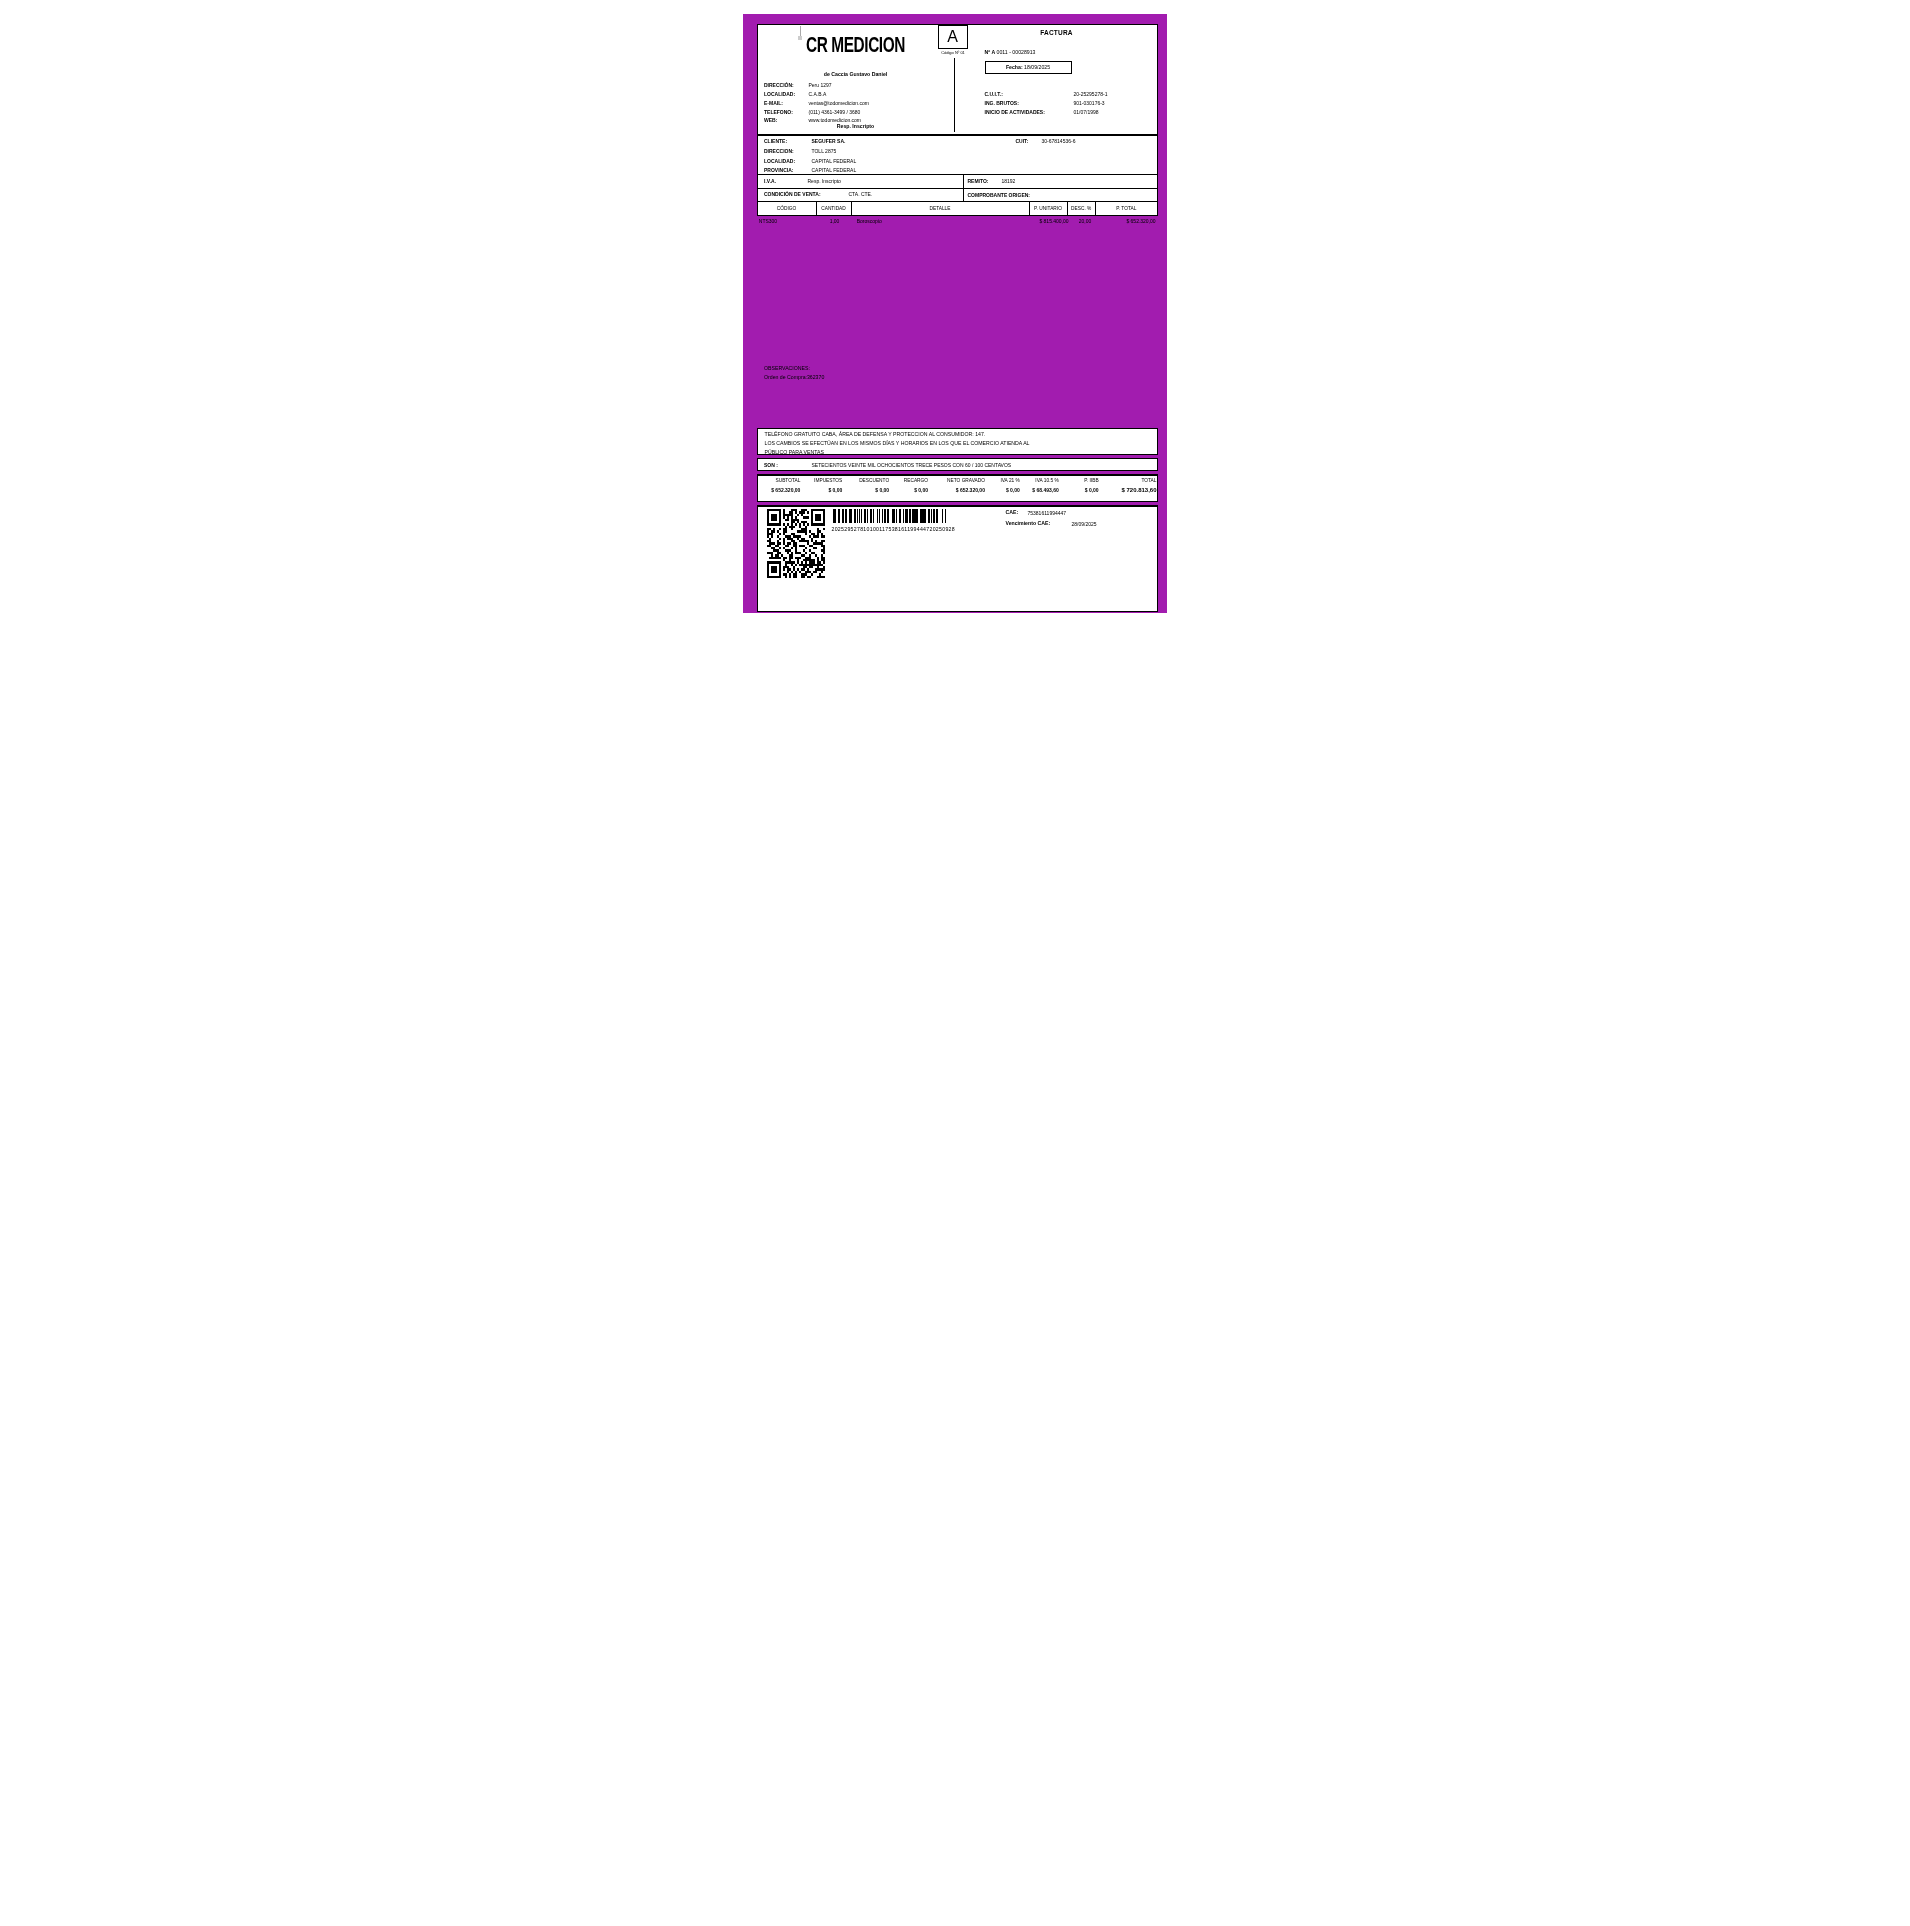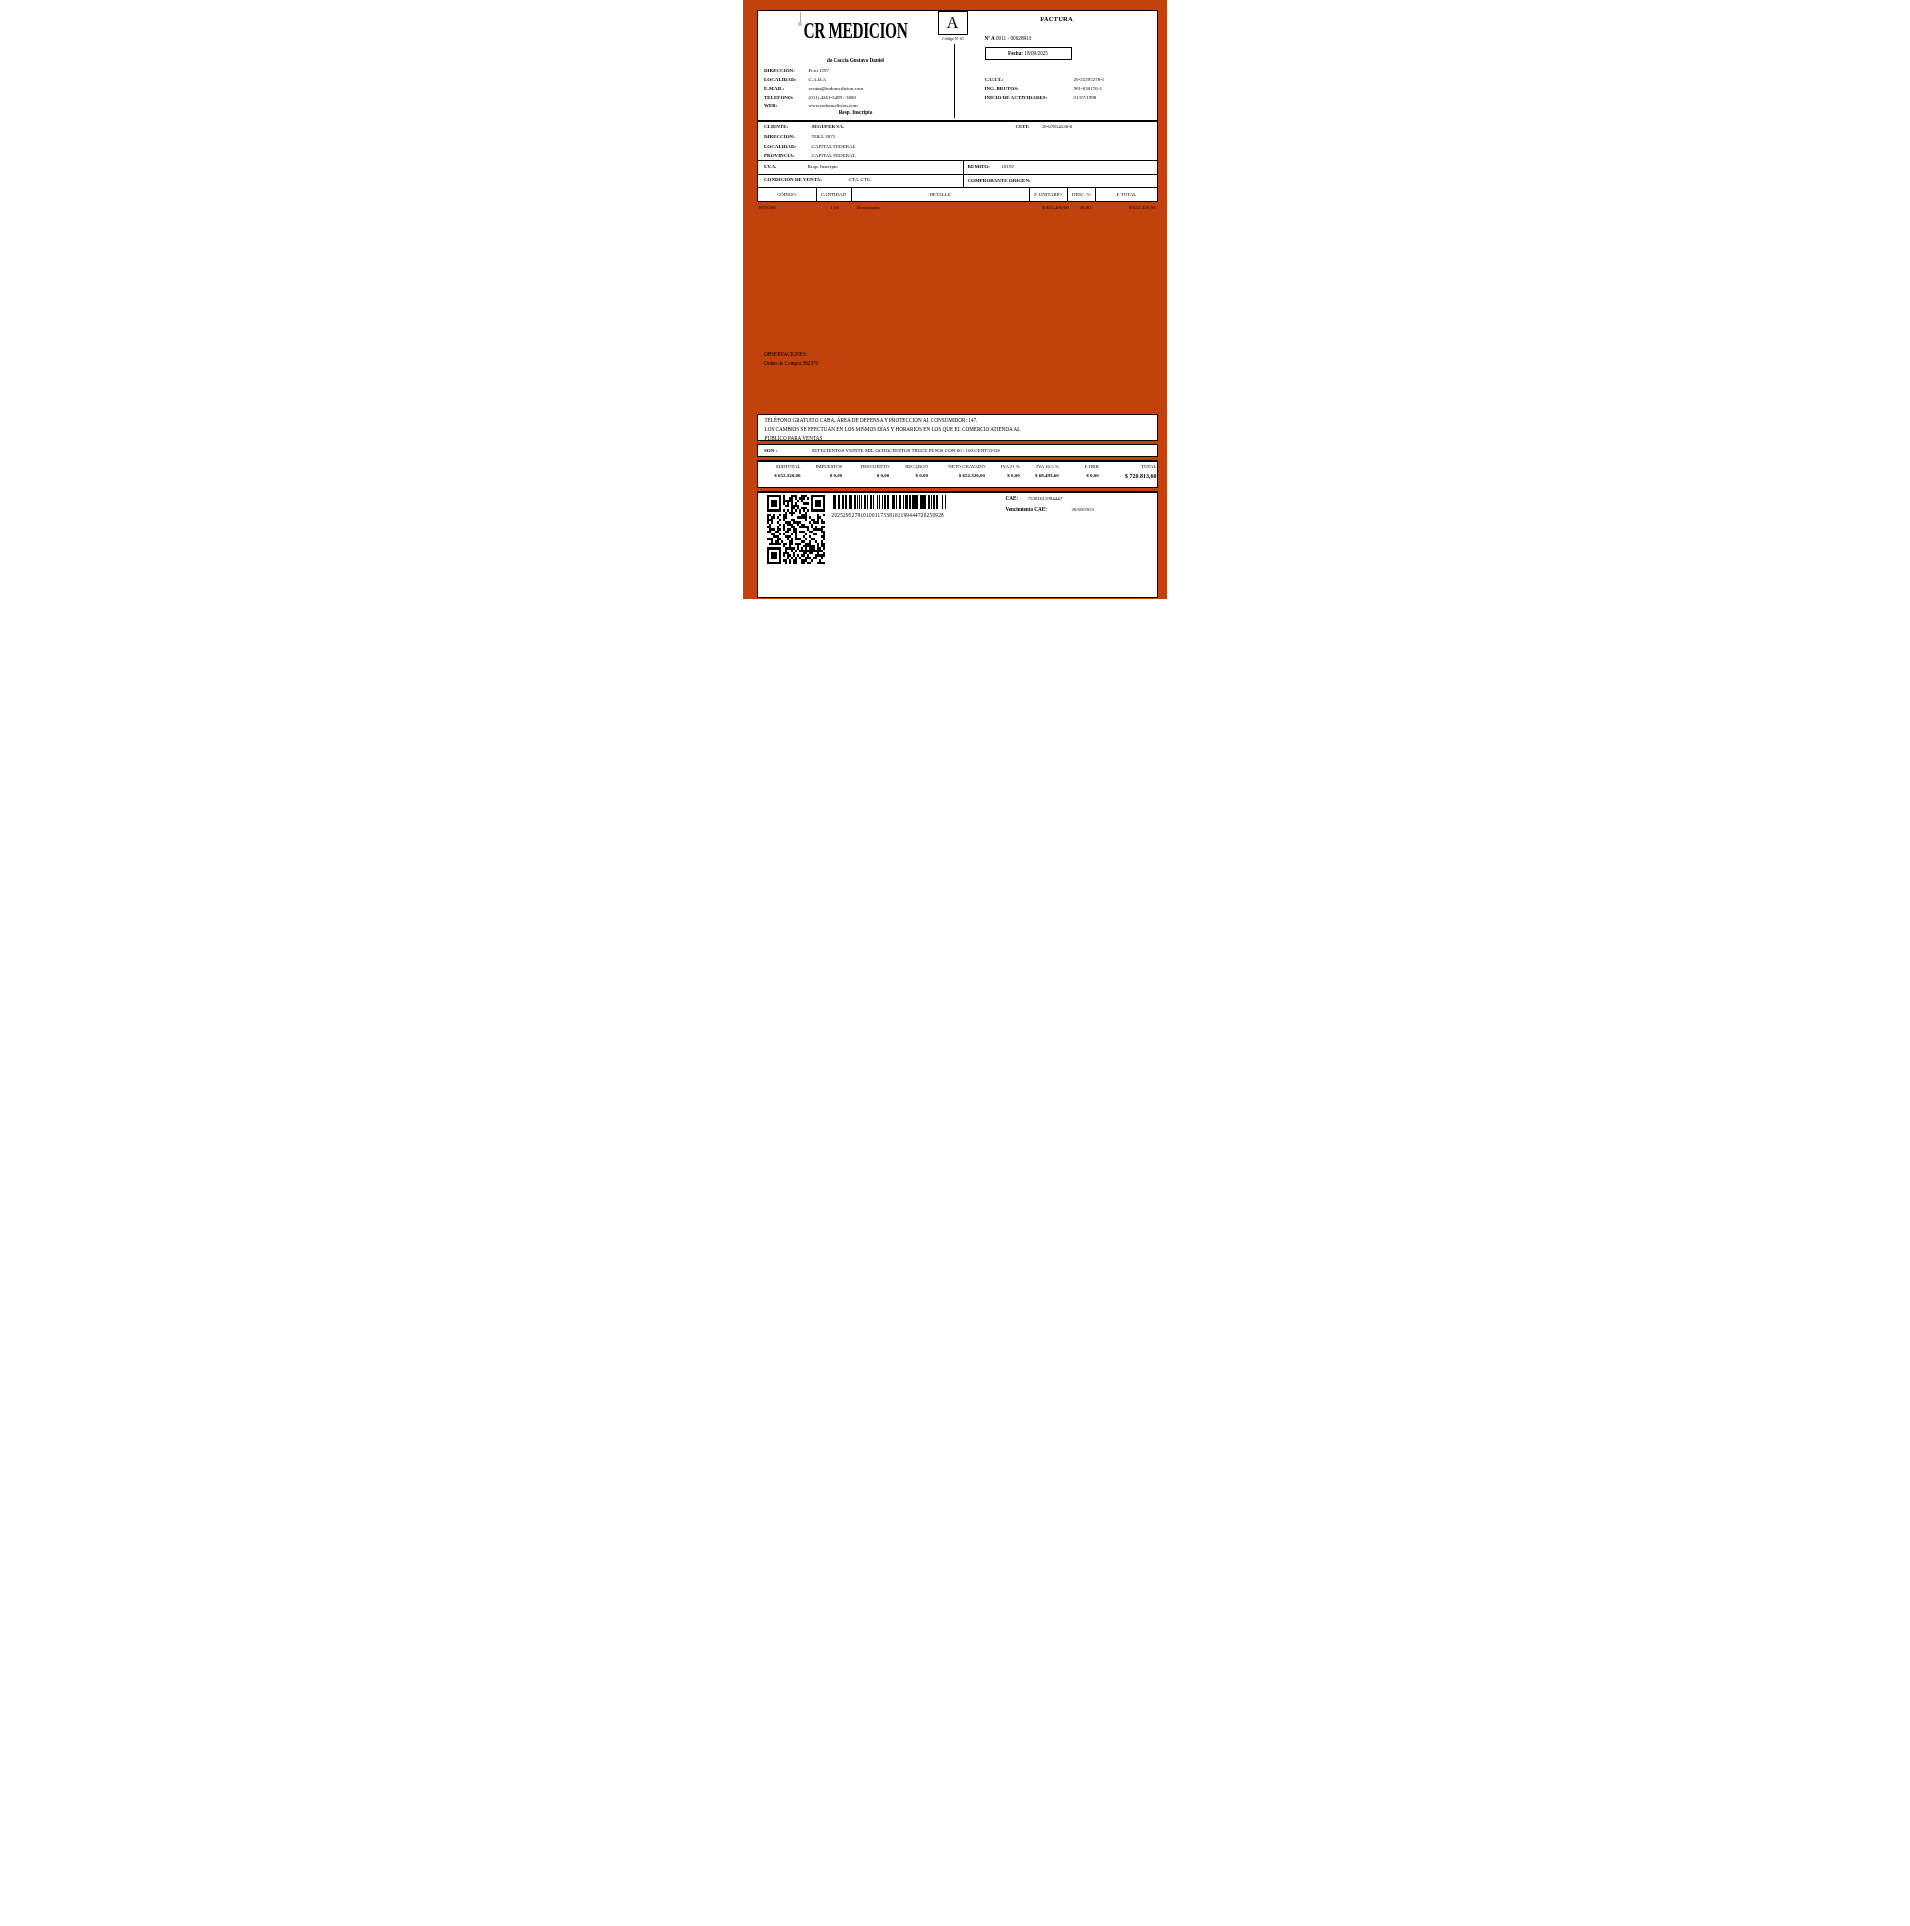--- a/index.html
+++ b/index.html
@@ -1,20 +1,20 @@
 <!DOCTYPE html>
 <html style="font-size:6.2px"><head>
 <meta charset="utf-8">
 <style>
   * { margin:0; padding:0; box-sizing:border-box; }
   html,body { background:#fff; }
   .page {
-    position:relative; width:424px; height:599px; margin:0 auto;
-    background:#c2410c; color:#000;
-    font-family:Liberation Serif, serif;
+    position:relative; width:424px; height:599px; margin:14px auto;
+    background:#a21caf; color:#000;
+    font-family:Liberation Sans, sans-serif;
     overflow:hidden;
   }
   .abs { position:absolute; }
   .b { font-weight:700; }
   .box { position:absolute; border:0.8px solid #000; background:#fff; }
 
   
   .header-box { left:13.5px; top:9.6px; width:401px; height:111px; border-top-width:1.9px; border-bottom-width:1.9px; }
   .scan-mark1 { left:42px; top:1.2px;  width:0.8px;  height:10px; background:#aaa; }
   .scan-mark2 { left:40px; top:11.6px; width:4.2px; height:4.2px; background:#ccc; }

